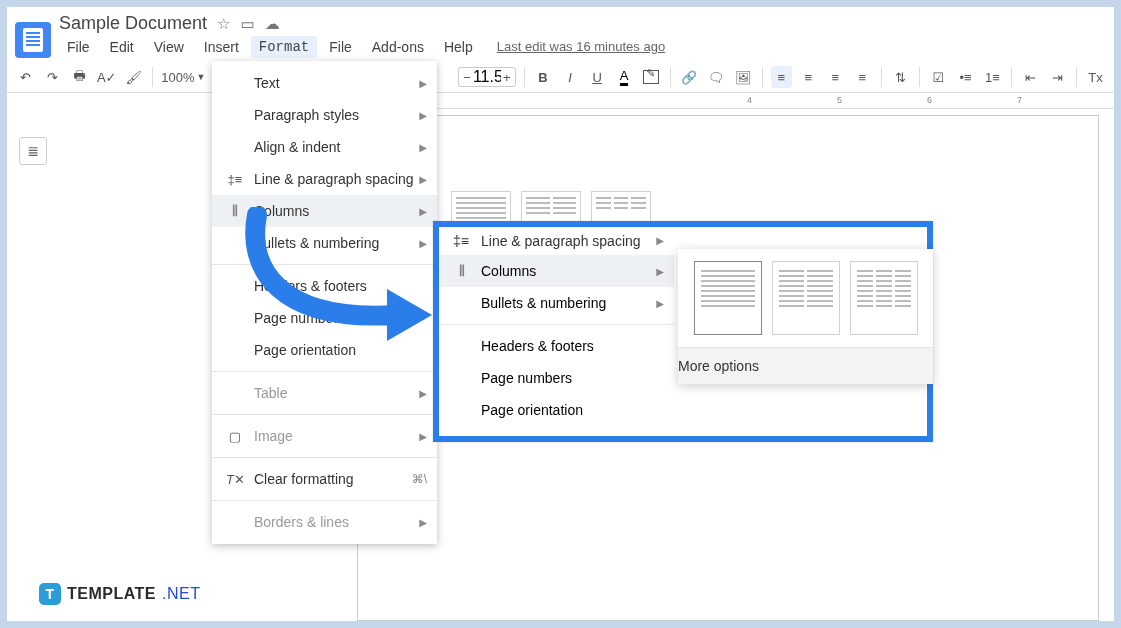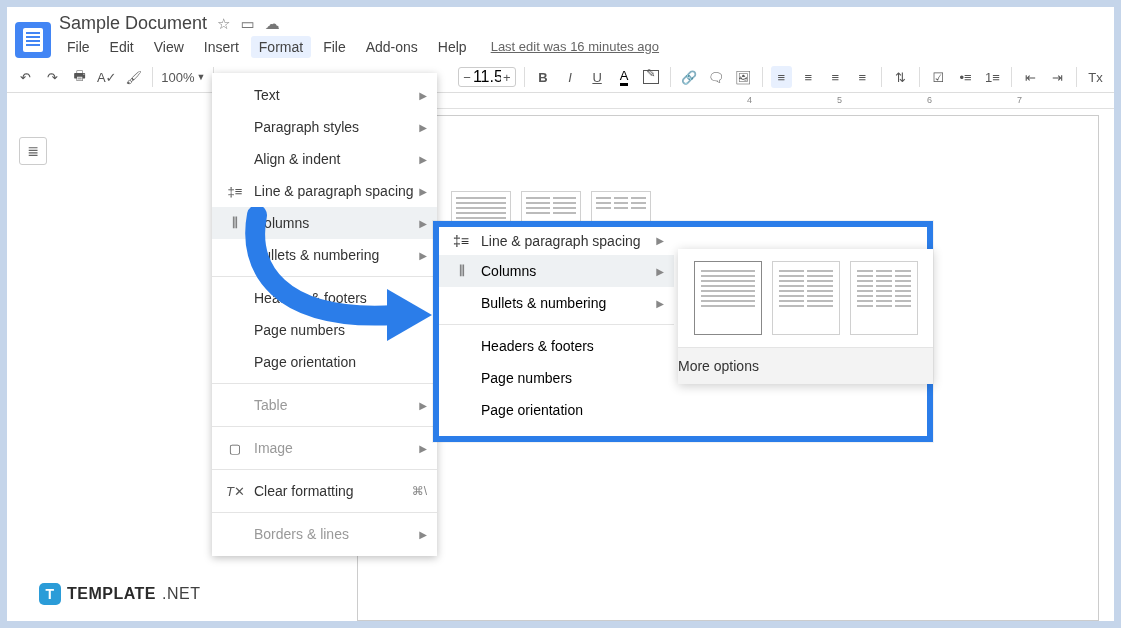--- a/index.html
+++ b/index.html
@@ -10,21 +10,21 @@
 .titlebar { display:flex; align-items:flex-end; padding:6px 8px 0 8px; gap:8px; }
 .logo { width:36px; height:36px; background:#4285f4; border-radius:4px; display:flex; align-items:center; justify-content:center; margin-top:4px; }
 .logo-inner { width:20px; height:24px; background:#fff; border-radius:2px; position:relative; }
 .logo-inner::before { content:""; position:absolute; top:4px; left:3px; right:3px; height:2px; background:#4285f4; box-shadow:0 4px 0 #4285f4,0 8px 0 #4285f4,0 12px 0 #4285f4; }
 .title-col { display:flex; flex-direction:column; gap:2px; }
 .title-row { display:flex; align-items:center; gap:10px; }
 .doctitle { font-size:18px; color:#444; }
 .star,.folder,.cloud { color:#777; font-size:15px; }
 .menubar { display:flex; gap:4px; font-size:14px; color:#444; }
 .menubar span { padding:3px 8px; cursor:pointer; border-radius:3px; }
-.menubar span.active { background:#e8f0fe; }
+.menubar span.active { background:#e8f0fe;font-family:Liberation Mono, monospace; }
 .last-edit { font-size:13px; color:#666; text-decoration:underline; margin-left:4px; }
 
 
 .toolbar { display:flex; align-items:center; gap:6px; padding:4px 8px; border-bottom:1px solid #ddd; margin-top:4px; font-size:13px; color:#555; }
 .tbtn { width:22px; height:22px; display:flex; align-items:center; justify-content:center; color:#555; cursor:pointer; }
 .tsep { width:1px; height:20px; background:#ddd; margin:0 2px; }
 .zoom { display:flex; align-items:center; gap:2px; }
 .fsize { display:flex; align-items:center; gap:2px; border:1px solid #ccc; border-radius:3px; padding:0 4px; }
 .fsize input { width:28px; border:none; text-align:right; font-size:16px; }
 .bold { font-weight:bold; } .ital { font-style:italic; } .under { text-decoration:underline; }
@@ -35,21 +35,21 @@
 
 
 .ruler { height:16px; background:#fff; border-bottom:1px solid #e0e0e0; font-size:9px; color:#888; position:relative; margin-left:350px; }
 .ruler span { position:absolute; top:2px; }
 
 
 .canvas { position:absolute; left:350px; top:108px; right:15px; bottom:0; background:#fff; border:1px solid #ccc; }
 .outline-btn { position:absolute; left:12px; top:130px; width:28px; height:28px; border:1px solid #ccc; border-radius:3px; display:flex; align-items:center; justify-content:center; color:#666; font-size:14px; }
 
 
-.dropdown { position:absolute; left:205px; top:66px; width:225px; background:#fff; box-shadow:0 2px 8px rgba(0,0,0,0.25); font-size:14px; color:#333; padding:6px 0; z-index:2; }
+.dropdown { position:absolute; left:205px; top:54px; width:225px; background:#fff; box-shadow:0 2px 8px rgba(0,0,0,0.25); font-size:14px; color:#333; padding:6px 0; z-index:2; }
 .ditem { display:flex; align-items:center; padding:8px 14px; gap:10px; cursor:pointer; position:relative; }
 .ditem.sel { background:#eef1f3; }
 .ditem .ico { width:18px; text-align:center; color:#555; font-size:13px; }
 .ditem .arr { position:absolute; right:10px; color:#888; font-size:10px; }
 .dshort { position:absolute; right:10px; color:#888; font-size:12px; }
 .dsep { height:1px; background:#e4e4e4; margin:5px 0; }
 .dgrey { color:#999; }
 
 
 .overlay { position:absolute; left:426px; top:214px; width:500px; border:6px solid #2b7de9; background:#fff; z-index:5; box-shadow:0 0 0 1px rgba(0,0,0,0.05); }
@@ -70,21 +70,21 @@
 .colopt .col div { height:2px; background:#bbb; }
 .subsep { height:1px; background:#e4e4e4; margin:12px -10px 0 -10px; }
 .moreopt { text-align:left; padding:10px 0; font-size:14px; color:#333; background:#f3f3f3; margin:0 -10px -4px -10px; cursor:pointer; }
 
 
 .bigarrow { position:absolute; left:230px; top:200px; width:200px; height:140px; z-index:6; pointer-events:none; }
 
 
 .wm { position:absolute; left:32px; bottom:16px; display:flex; align-items:center; gap:6px; font-weight:bold; font-size:16px; color:#2a2a2a; letter-spacing:0.5px; }
 .wm .t { width:22px; height:22px; background:#2b9cd8; border-radius:5px; color:#fff; display:flex; align-items:center; justify-content:center; font-size:14px; }
-.wm .net { color:#404040; font-weight:normal; }
+.wm .net { color:#1d4ed8; font-weight:normal; }
 </style>
 </head>
 <body>
 
 <div class="app">
 
   <div class="titlebar">
     <div class="logo">
         <div class="logo-inner"></div>
       </div>

